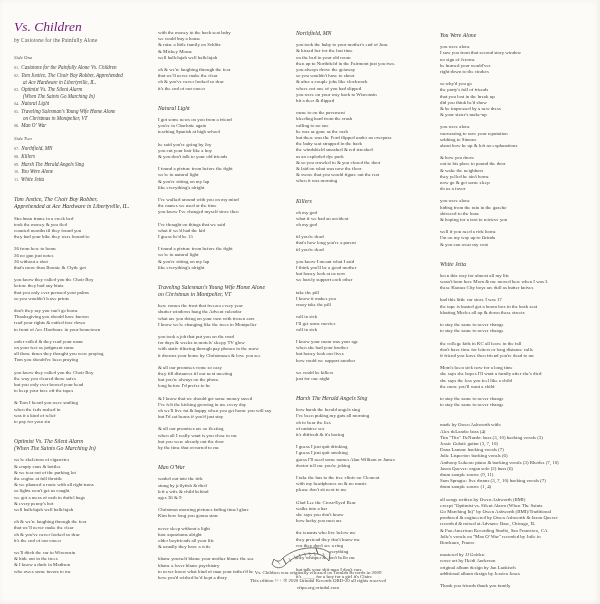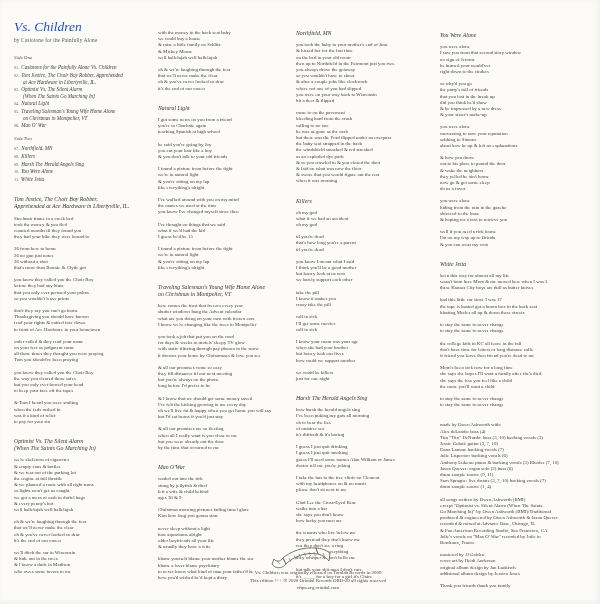--- a/index.html
+++ b/index.html
@@ -7,21 +7,21 @@
     position:relative;width:600px;height:604px;margin:0 auto;
     background:#fcfbf8;overflow:hidden;color:#45413b;
     font-family:"Liberation Serif","DejaVu Serif",serif;
     box-shadow:inset -3px 0 6px rgba(0,0,0,0.035), inset 0 -2px 4px rgba(0,0,0,0.03);
   }
   .col{position:absolute;}
   #col1{left:14px;top:20px;width:138px;}
   #col2{left:158px;top:30px;width:136px;}
   #col3{left:296px;top:30px;width:138px;}
   #col4{left:440px;top:32px;width:154px;}
-  .album-title{font-style:italic;font-size:13.5px;line-height:14px;color:#1d4ed8;margin:0 0 3px;}
+  .album-title{font-style:italic;font-size:13.5px;line-height:14px;color:#701a75;margin:0 0 3px;}
   .byline{font-size:5.2px;letter-spacing:.2px;color:#55504a;margin:0 0 12px;}
   .side-label{font-style:italic;font-size:5px;color:#55504a;margin:7px 0 4px;}
   .track{padding-left:9px;font-style:italic;font-size:5.1px;line-height:6.6px;white-space:nowrap;color:#413d37;}
   .tnum{font-style:normal;font-size:4.2px;color:#6b665f;margin-left:-9px;padding-right:2px;}
   .song-h{font-style:italic;font-size:5.8px;line-height:7.1px;color:#3a362f;margin:13px 0 5px;white-space:nowrap;}
   .col > .song-h:first-child{margin-top:0;}
   .stanza{margin:0 0 6px;}
   .stanza.gap{margin-top:14px;}
   .ln{font-size:4.9px;line-height:6.2px;white-space:nowrap;}
   .footer{position:absolute;left:196px;top:569px;width:244px;text-align:center;color:#4a463f;}

